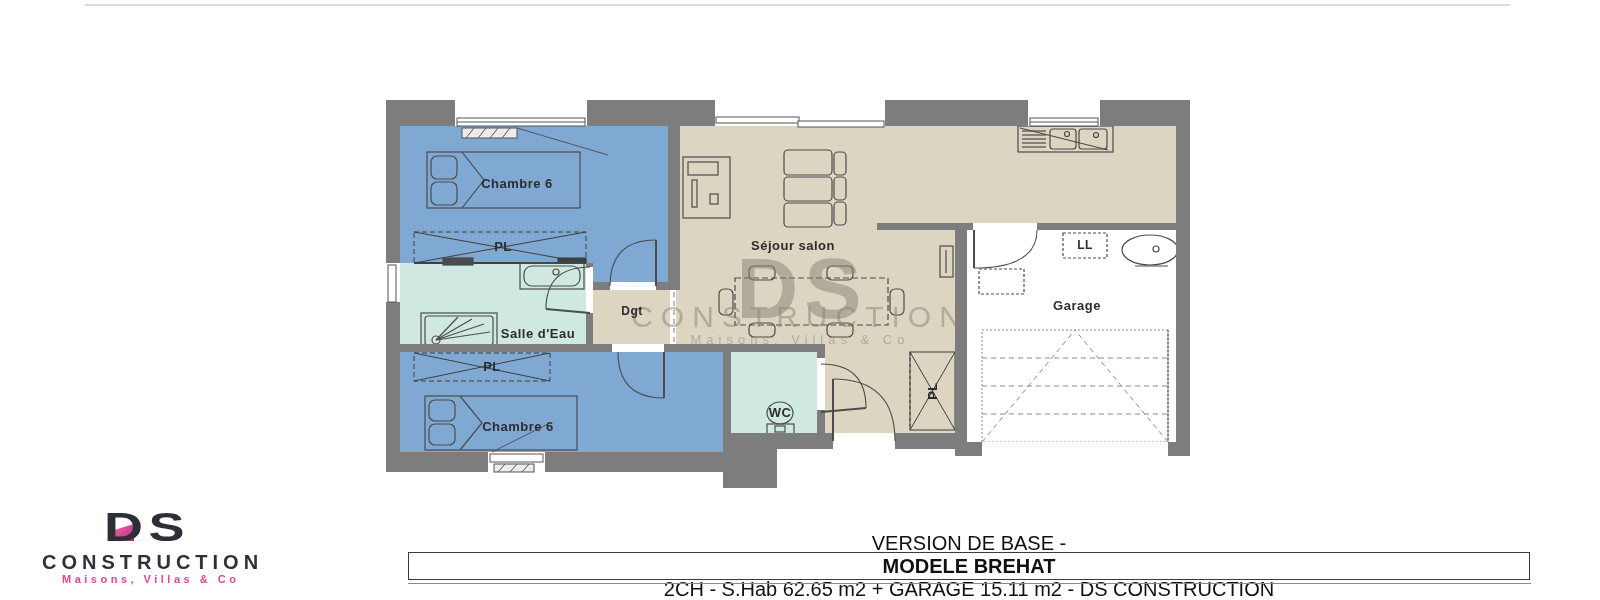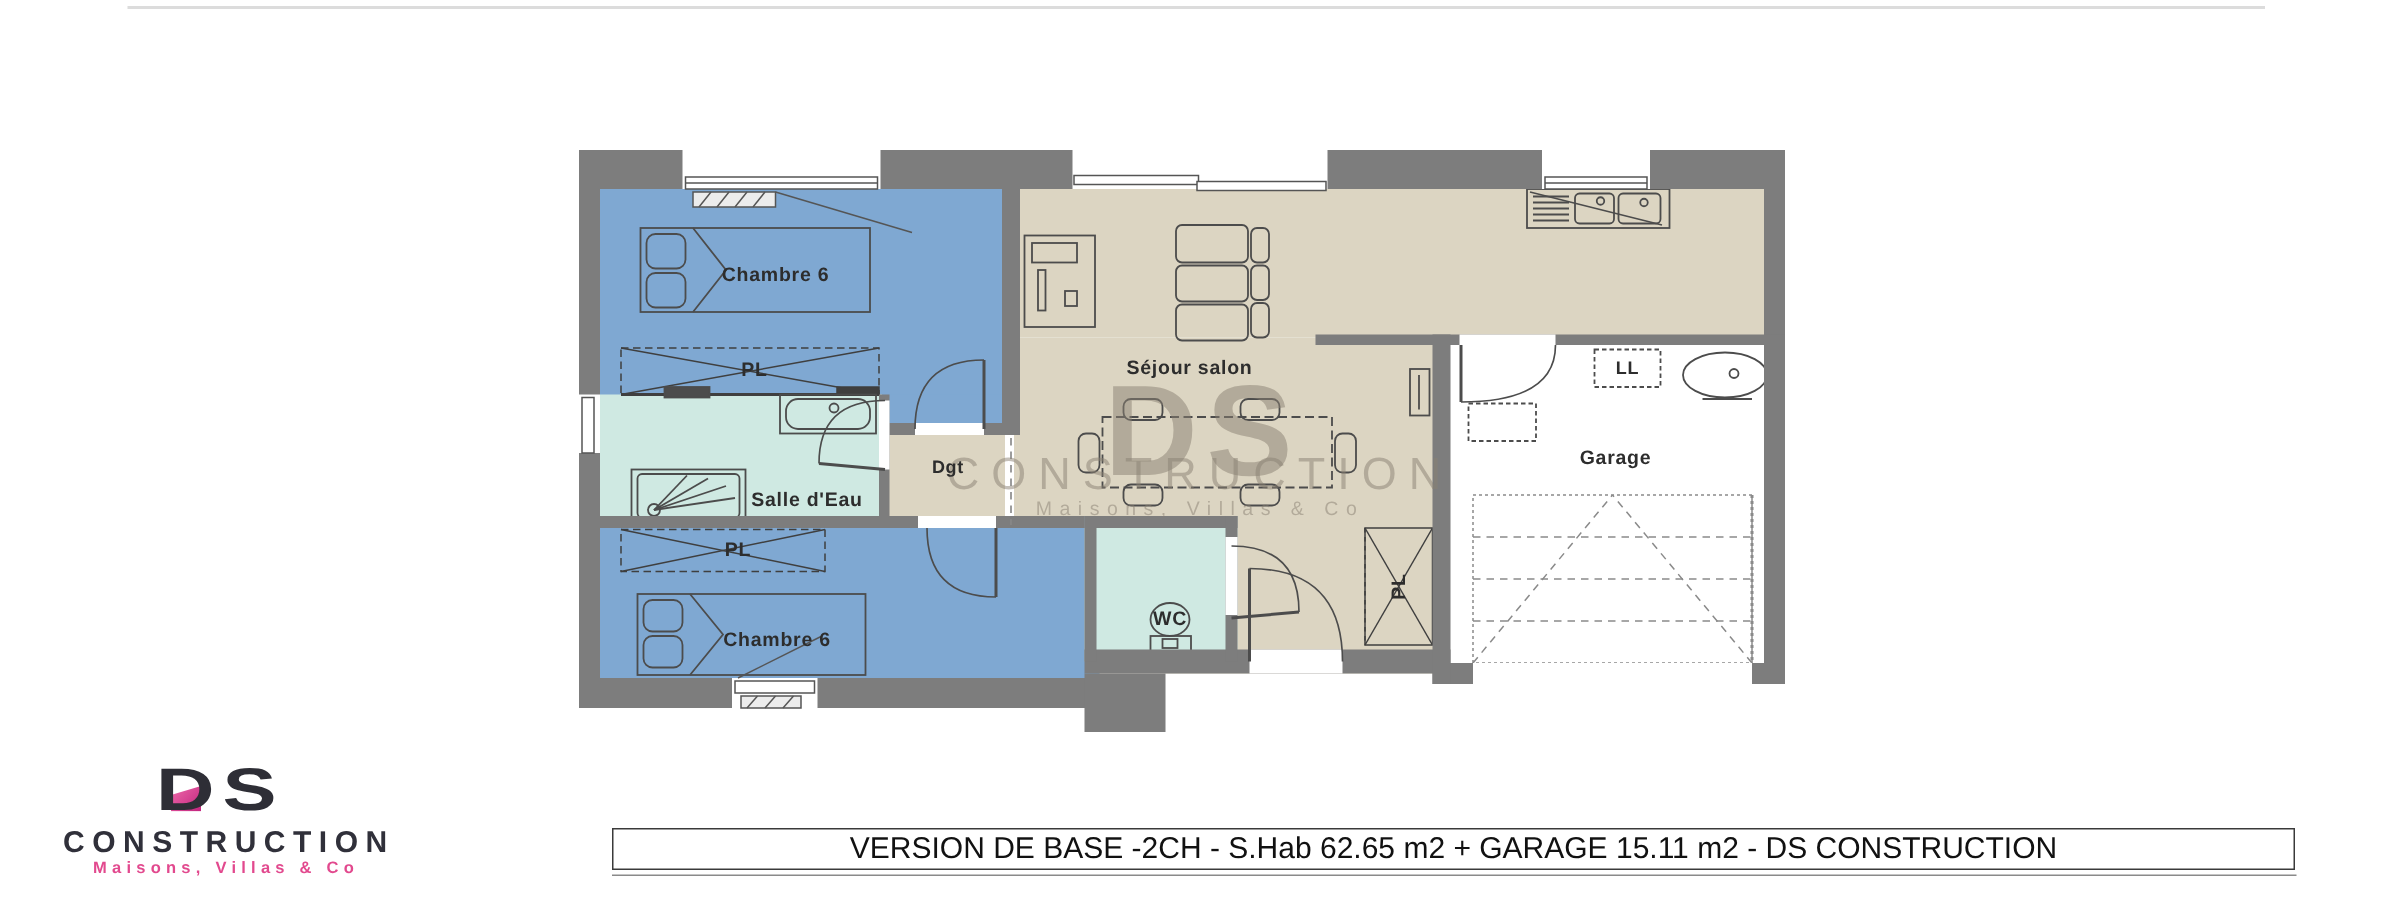--- a/index.html
+++ b/index.html
@@ -12,21 +12,21 @@
   .lbl.rot{transform:translate(-50%,-50%) rotate(-90deg);}
   
   .wm{position:absolute;z-index:4;transform:translate(-50%,-50%);color:#8a8173;opacity:.5;
       white-space:nowrap;pointer-events:none;}
   #wm-ds{font-size:86px;font-weight:bold;letter-spacing:6px;}
   #wm-name{font-size:30px;letter-spacing:8px;}
   #wm-tag{font-size:13px;letter-spacing:5px;}
   
   #title-bar{position:absolute;z-index:6;left:408px;top:552px;width:1120px;height:26px;
              border:1.5px solid #3a3a3a;background:#fff;display:flex;align-items:center;justify-content:center;
-             font-size:20px;color:#111;white-space:nowrap;}
+             font-size:20px;color:#111;white-space:nowrap;flex-direction:column;}
   #title-underline{position:absolute;z-index:6;left:408px;top:583px;width:1123px;height:1px;background:#8a8a8a;}
   
   #logo{position:absolute;z-index:6;left:40px;top:505px;width:260px;height:90px;}
   #logo-ds{position:absolute;left:64px;top:0px;font-size:40px;font-weight:800;color:#2e2e36;
            letter-spacing:4px;transform:scaleX(1.35);transform-origin:left;z-index:2;}
   #logo-wedge{position:absolute;left:74px;top:19px;width:20px;height:17px;z-index:1;
               background:linear-gradient(135deg,#ee6aaa,#c2247e);
               clip-path:polygon(0 100%, 0 35%, 100% 0, 100% 100%);}
   #logo-name{position:absolute;left:2px;top:46px;font-size:20px;font-weight:700;color:#30303a;letter-spacing:5px;white-space:nowrap;}
   #logo-tag{position:absolute;left:22px;top:68px;font-size:11px;font-weight:700;color:#e2498e;letter-spacing:3.5px;white-space:nowrap;}
@@ -286,16 +286,17 @@
 
   <div id="logo">
     <div id="logo-wedge"></div>
     <div id="logo-ds">DS</div>
     <div id="logo-name">CONSTRUCTION</div>
     <div id="logo-tag">Maisons, Villas &amp; Co</div>
   </div>
 
   <div id="title-bar">
       <span>VERSION DE BASE - </span>
+      <b>MODELE BREHAT</b>
       <span> 2CH - S.Hab 62.65 m2 + GARAGE 15.11 m2 - DS CONSTRUCTION</span>
     </div>
   <div id="title-underline"></div>
 </div>
 
 </body></html>

